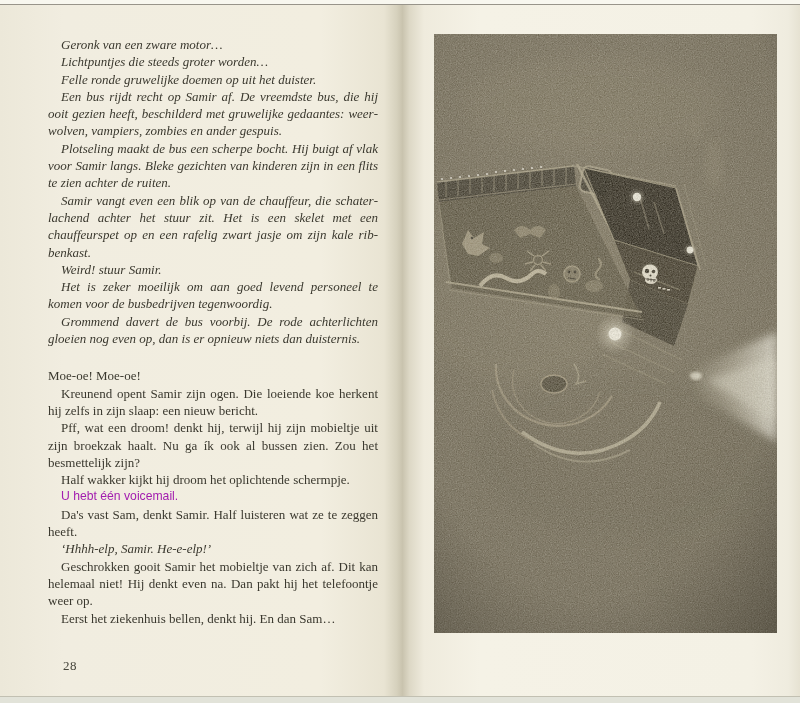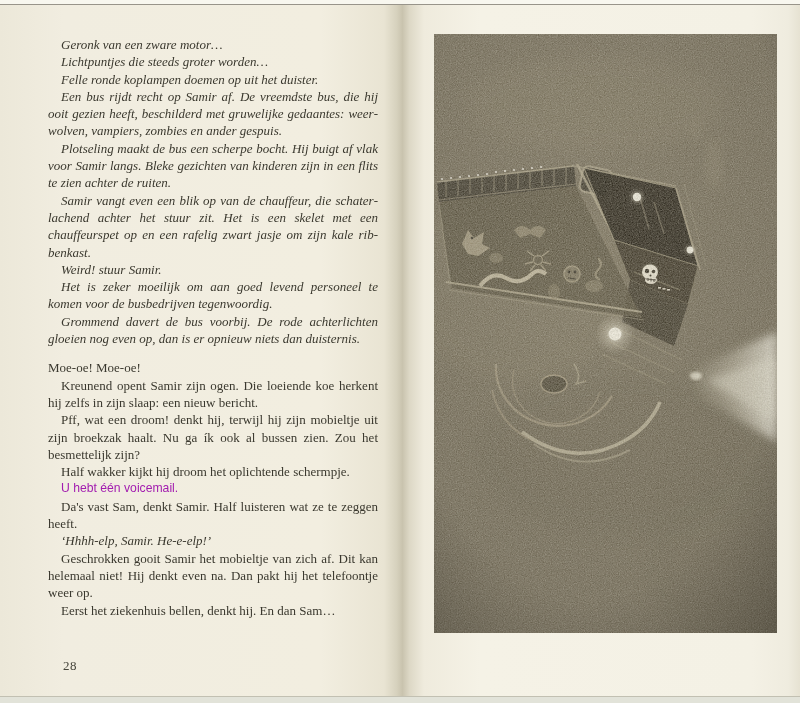--- a/index.html
+++ b/index.html
@@ -16,37 +16,37 @@
       #f5f2e6 60%, #f4f1e5 94%, #efecdf 98.5%, #e6e2d2 100%);}
   .page-left,.page-right{position:absolute;top:5px;height:497px;}
   .page-left{left:0;width:400px;}
   .page-right{left:400px;width:400px;}
   .text-block{position:absolute;left:48px;top:31px;width:330px;
     color:#3a382e;text-align:justify;hyphens:manual;-webkit-hyphens:manual;}
   .para{margin:0;font-size:13px;line-height:17.3px;}
   .para.indent{text-indent:13px;}
   .para.italic{font-style:italic;}
   .para.sans{font-family:"Liberation Sans","DejaVu Sans",sans-serif;font-size:12.2px;color:#a21caf;}
-  .para.section-break{margin-top:12px;}
+  .para.section-break{margin-top:20px;}
   .page-number{position:absolute;left:63px;top:640px;font-size:13px;color:#45443a;letter-spacing:0.5px;margin-top:13px;}
   .illustration{position:absolute;left:34px;top:29px;width:343px;height:599px;background:#776f5b;}
   .illustration svg{display:block;}
 </style>
 </head>
 <body>
 
 <div class="spread">
   <div class="strip-top"></div>
   <div class="paper"></div>
 
   <div class="page-left">
     <div class="text-block">
         <p class="para italic indent">Geronk van een zware motor…</p>
         <p class="para italic indent">Lichtpuntjes die steeds groter worden…</p>
-        <p class="para italic indent">Felle ronde koplampen doemen op uit het duister.</p>
+        <p class="para italic indent">Felle ronde gruwelijke doemen op uit het duister.</p>
         <p class="para italic indent">Een bus rijdt recht op Samir af. De vreemdste bus, die hij ooit gezien heeft, beschilderd met gruwelijke gedaantes: weer­wolven, vampiers, zombies en ander gespuis.</p>
         <p class="para italic indent">Plotseling maakt de bus een scherpe bocht. Hij buigt af vlak voor Samir langs. Bleke gezichten van kinderen zijn in een flits te zien achter de ruiten.</p>
         <p class="para italic indent">Samir vangt even een blik op van de chauffeur, die schater­lachend achter het stuur zit. Het is een skelet met een chauffeurspet op en een rafelig zwart jasje om zijn kale rib­benkast.</p>
         <p class="para italic indent">Weird! stuur Samir.</p>
         <p class="para italic indent">Het is zeker moeilijk om aan goed levend personeel te komen voor de busbedrijven tegenwoordig.</p>
         <p class="para italic indent">Grommend davert de bus voorbij. De rode achterlichten gloeien nog even op, dan is er opnieuw niets dan duisternis.</p>
         <p class="para roman section-break">Moe-oe! Moe-oe!</p>
         <p class="para roman indent">Kreunend opent Samir zijn ogen. Die loeiende koe her­kent hij zelfs in zijn slaap: een nieuw bericht.</p>
         <p class="para roman indent">Pff, wat een droom! denkt hij, terwijl hij zijn mobieltje uit zijn broekzak haalt. Nu ga ík ook al bussen zien. Zou het besmettelijk zijn?</p>
         <p class="para roman indent">Half wakker kijkt hij droom het oplichtende schermpje.</p>

